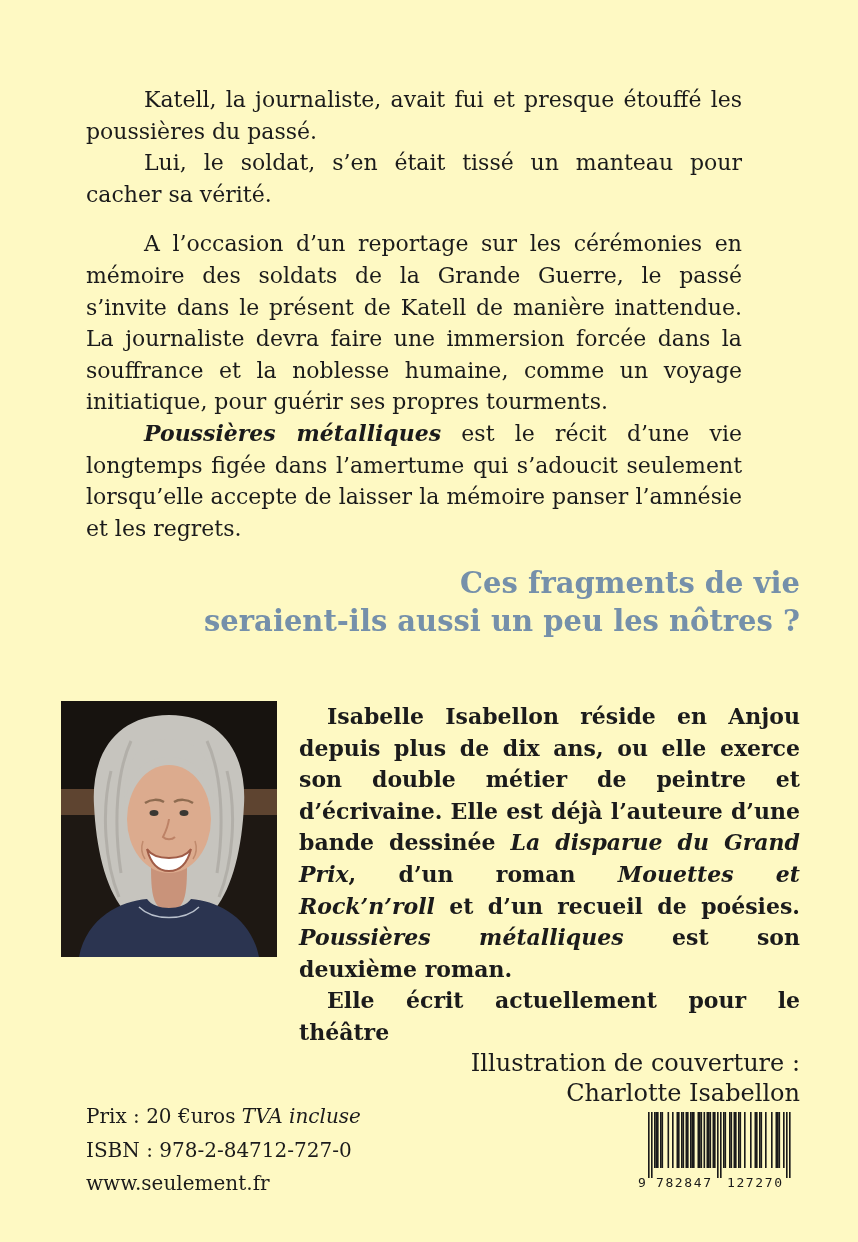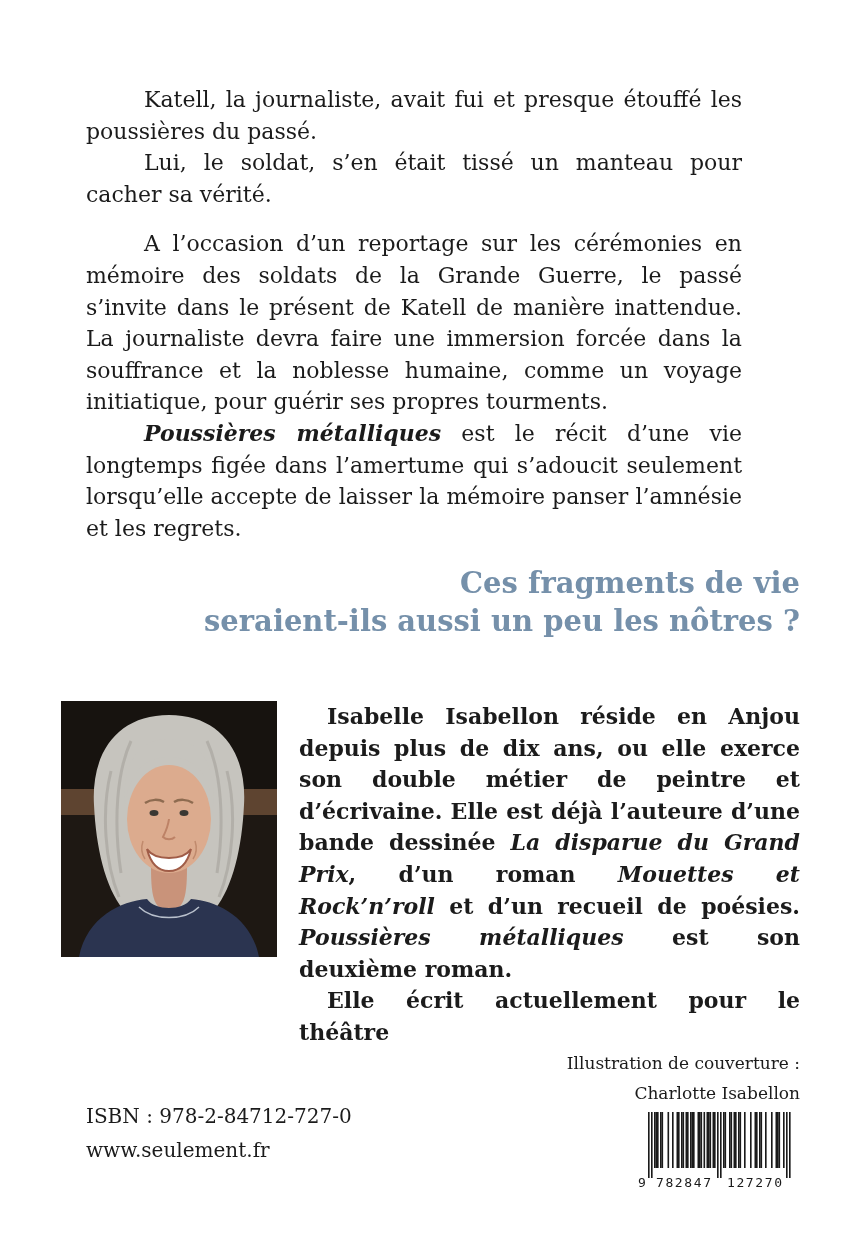--- a/index.html
+++ b/index.html
@@ -1,20 +1,20 @@
 <!DOCTYPE html>
 <html lang="fr"><head>
 <meta charset="utf-8">
 <style>
   html,body{margin:0;padding:0;background:#e8e8e8;}
   .page{
     position:relative;
     width:858px;height:1242px;
     margin:0 auto;
-    background:#ffffff;
+    background:#fef9c3;
     font-family:"DejaVu Serif", serif;
     color:#1b1b1b;
     overflow:hidden;
   }
   
   .synopsis{
     position:absolute; left:86px; top:84px; width:656px;
     font-size:22px; line-height:31.6px; text-align:justify;
   }
   .synopsis p{margin:0; text-indent:58px;}
@@ -34,21 +34,21 @@
   .photo{flex:0 0 216px; width:216px; height:256px;}
   .photo svg{display:block;}
   .bio{
     flex:1 1 auto; margin-left:22px;
     font-size:22px; line-height:31.6px; text-align:justify;
   }
   .bio p{margin:0; text-indent:28px;font-weight:bold;}
   
   .credits{
     position:absolute; right:58px; top:1048px; width:420px;
-    text-align:right; font-size:17px; line-height:30px;
+    text-align:right; font-size:24px; line-height:30px;
   }
   
   .pricing{
     position:absolute; left:86px; top:1100px;
     font-size:20px; line-height:33.5px;
   }
   
   .barcode{position:absolute; left:638px; top:1112px; width:160px; height:76px;}
   .barcode svg{display:block;}
   .barcode rect{fill:#1a1a1a;}
@@ -108,20 +108,21 @@
       <p>Elle écrit actuellement pour le théâtre</p>
     </div>
   </section>
 
   <section class="credits">
     <div>Illustration de couverture :</div>
     <div>Charlotte Isabellon</div>
   </section>
 
   <section class="pricing">
+    <div><span>Prix : 20 €uros</span> <i>TVA incluse</i></div>
     <div>ISBN : 978-2-84712-727-0</div>
     <div>www.seulement.fr</div>
   </section>
 
   <div class="barcode">
     <svg viewBox="0 0 160 76" width="160" height="76" xmlns="http://www.w3.org/2000/svg">
       <g>
           <rect x="10.00" y="0" width="1.62" height="66"></rect>
           <rect x="13.00" y="0" width="1.62" height="66"></rect>
           <rect x="16.00" y="0" width="1.62" height="56"></rect>

